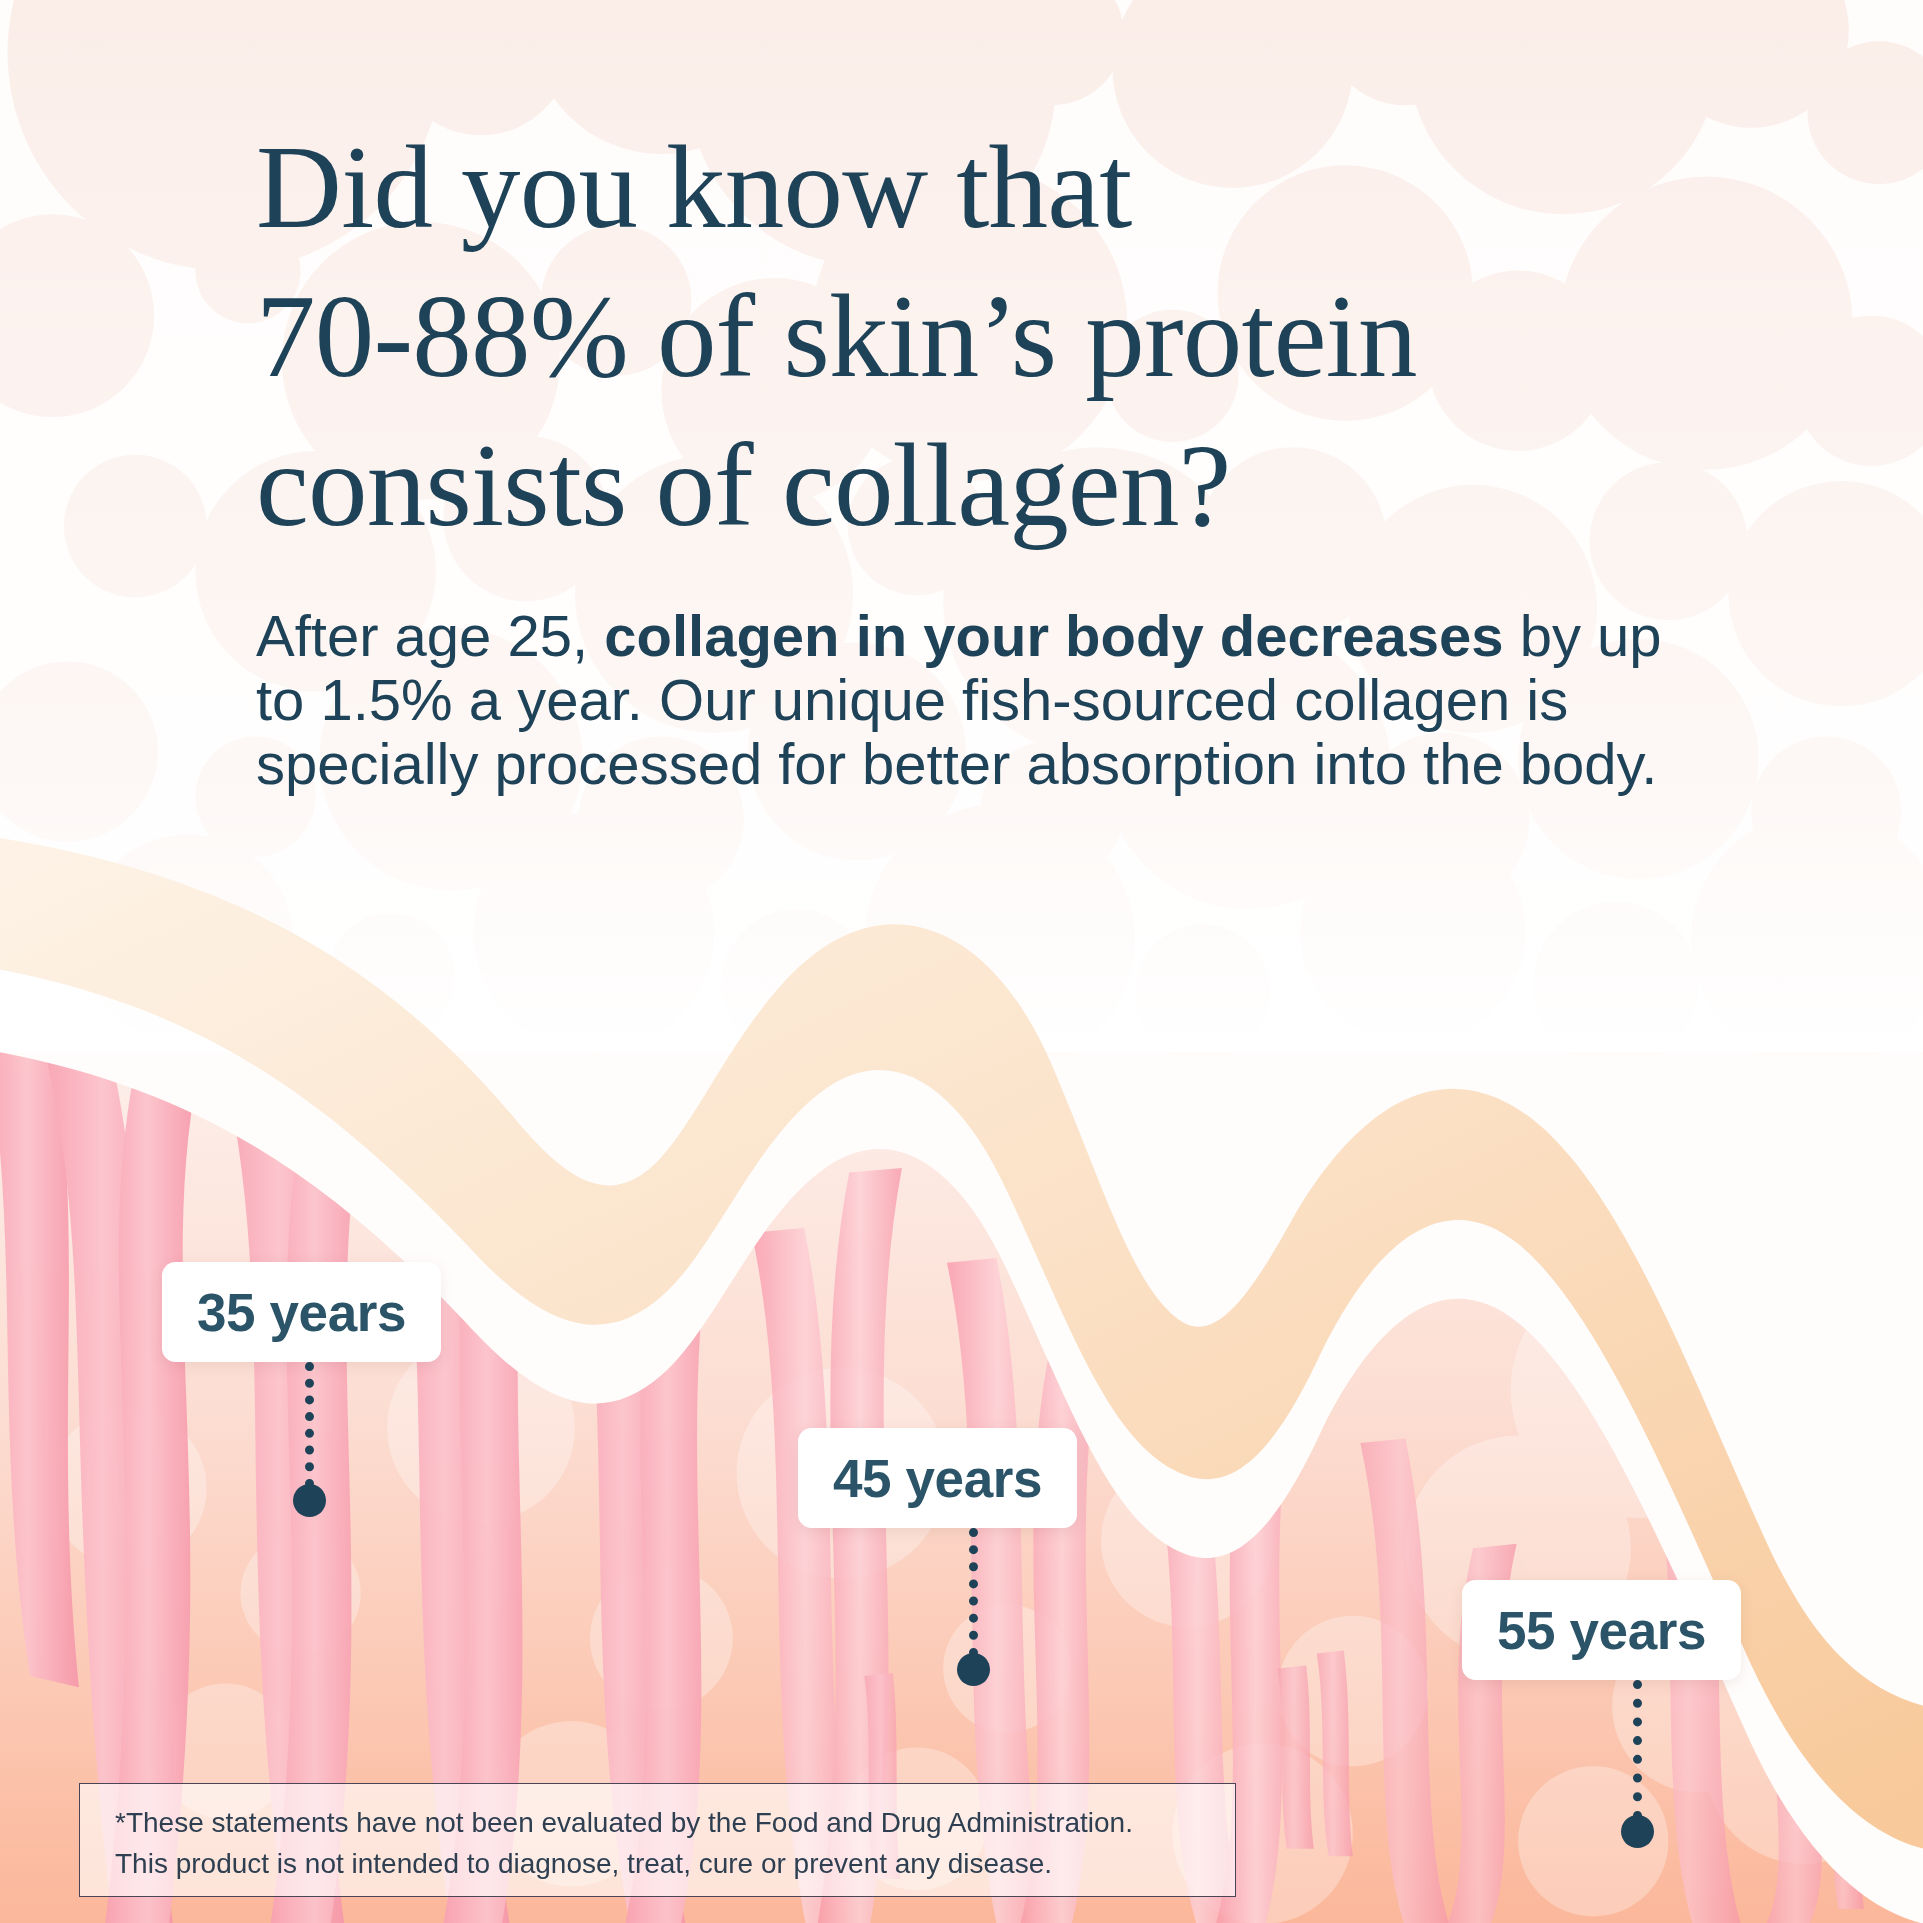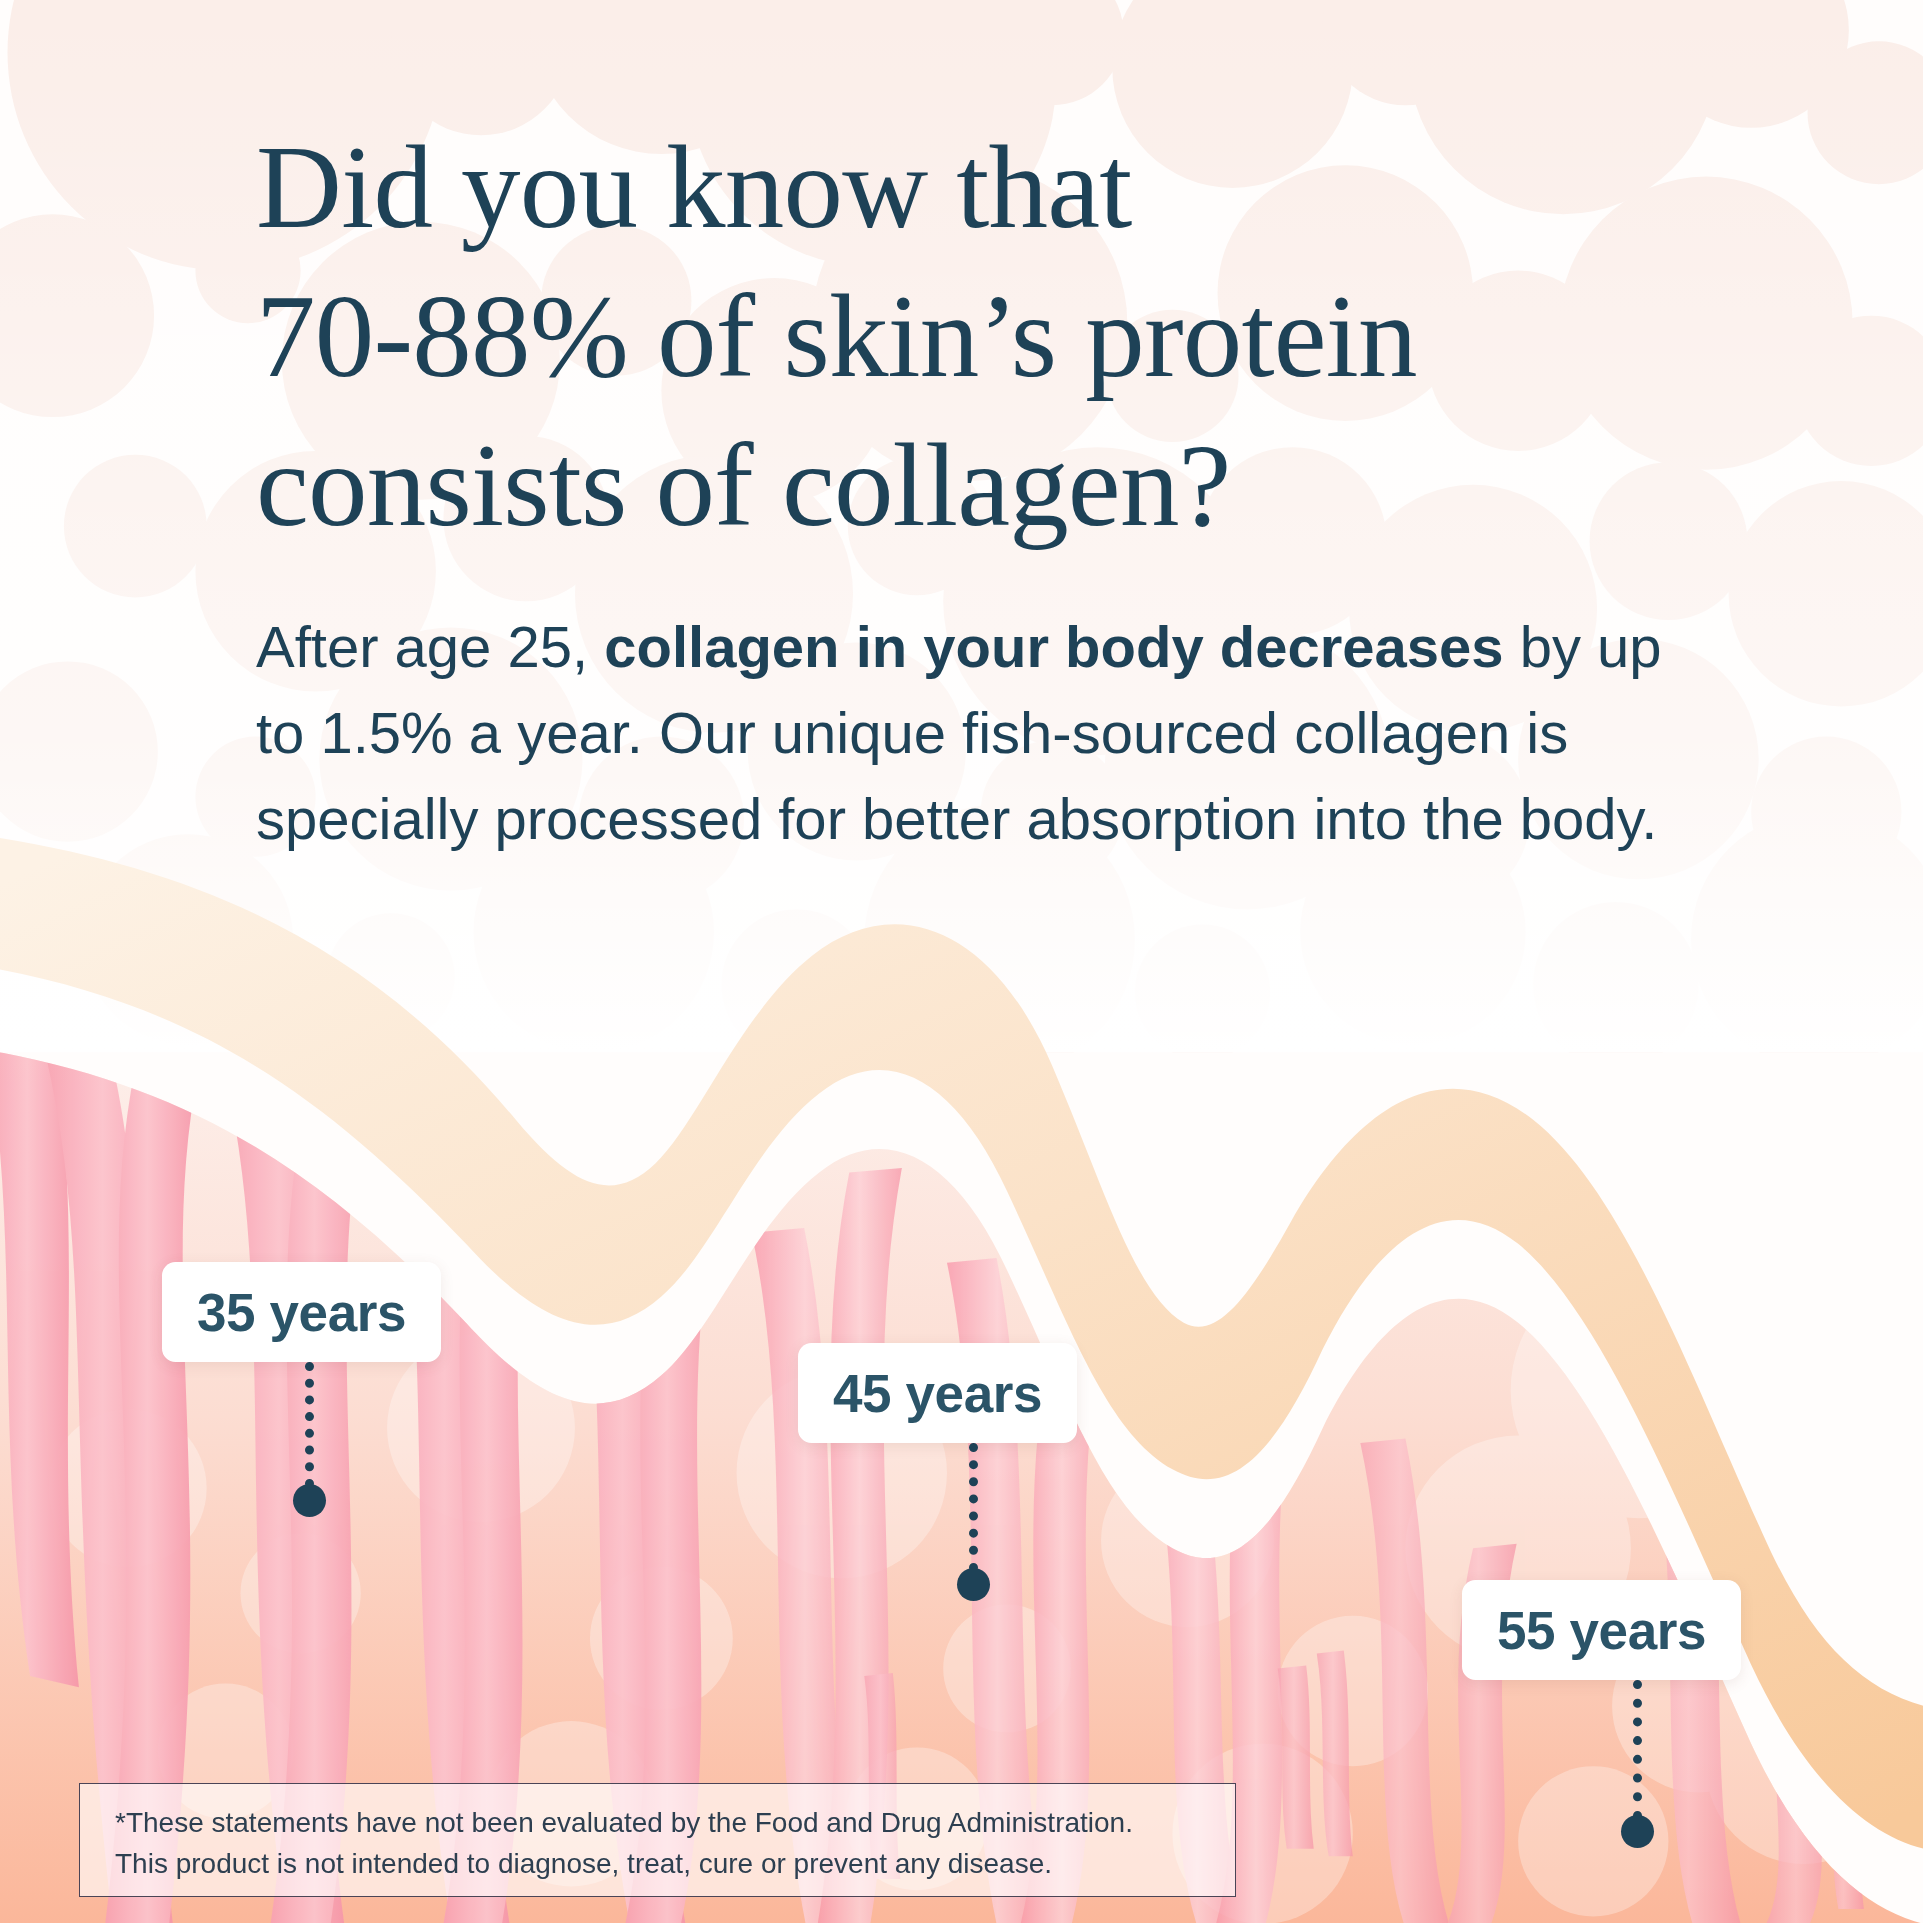--- a/index.html
+++ b/index.html
@@ -27,21 +27,21 @@
     color:#1e4257;
     letter-spacing:-0.8px;
     margin:0;
     font-weight:400;
     white-space:pre-line;
   }
   #subcopy{
     margin:44px 0 0 0;
     font-family:"Liberation Sans", sans-serif;
     font-size:58px;
-    line-height:86px;
+    line-height:64px;
     color:#1e4257;
     max-width:1450px;
     font-weight:400;
   }
   #subcopy b{font-weight:700;}
 
   
   .callout{position:absolute;z-index:8;}
   .callout-box{
     background:#ffffff;
@@ -304,21 +304,21 @@
   </div>
 
   <div class="callout" style="left:134px;top:1262px;padding-left:28px;">
     <div class="callout-box">
       <span class="callout-label">35 years</span>
     </div>
     <div class="leader" style="left:171px;top:100px;height:126px;"></div>
     <div class="leader-dot" style="left:159px;top:222px;"></div>
   </div>
 
-  <div class="callout" style="left:798px;top:1343px;">
+  <div class="callout" style="left:798px;top:1428px;">
     <div class="callout-box">
       <span class="callout-label">45 years</span>
     </div>
     <div class="leader" style="left:171px;top:100px;height:129px;"></div>
     <div class="leader-dot" style="left:159px;top:225px;"></div>
   </div>
 
   <div class="callout" style="left:1462px;top:1580px;">
     <div class="callout-box">
       <span class="callout-label">55 years</span>

